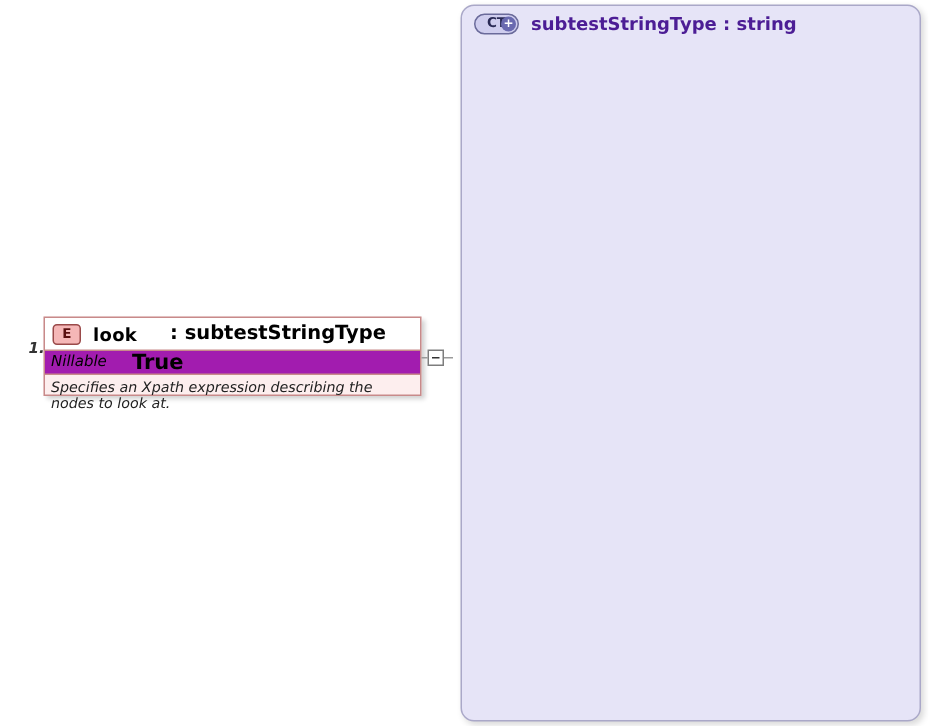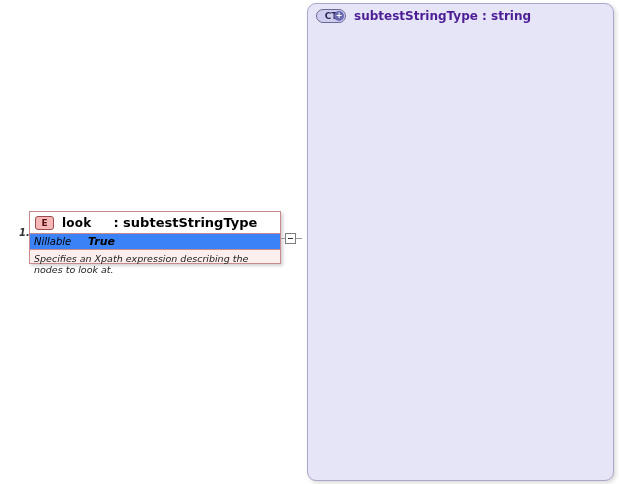--- a/index.html
+++ b/index.html
@@ -30,24 +30,24 @@
   .badge{
     width:19px;height:14px;line-height:13px;text-align:center;
     font-size:9px;font-weight:bold;font-family:"DejaVu Sans","Liberation Sans",sans-serif;
     border-radius:3px;box-sizing:border-box;flex:none;
   }
   .badge-e{background:#f5b7b7;border:1px solid #9a4a4a;color:#5a1010;}
   #element-box .ename{font-size:12px;font-weight:bold;margin-left:8px;letter-spacing:.2px;}
   #element-box .etype{font-size:13px;font-weight:bold;margin-left:22px;}
   #element-box .facetrow{
     height:15px;display:flex;align-items:center;padding-left:4px;
-    border-bottom:1px solid #c88a8a;background:#3b82f6;
+    border-bottom:1px solid #c88a8a;background:#a21caf;
   }
   #element-box .facet-label{font-style:italic;font-size:10px;width:54px;}
-  #element-box .facet-val{font-size:11px;font-weight:bold;font-style:italic;}
+  #element-box .facet-val{font-size:14px;font-weight:bold;}
   #element-box .doc{
     padding:3px 4px 0 4px;font-style:italic;font-size:9.5px;line-height:11px;color:#222;
   }
   #mult-label{left:19px;top:227px;font-style:italic;font-weight:bold;font-size:10px;color:#333;}
 
   
   #conn-line{left:281px;top:238px;width:21px;height:1px;background:#9a9a9a;}
   #conn-box{
     left:285px;top:233px;width:11px;height:11px;
     background:#ffffff;border:1px solid #7d7d7d;box-sizing:border-box;

